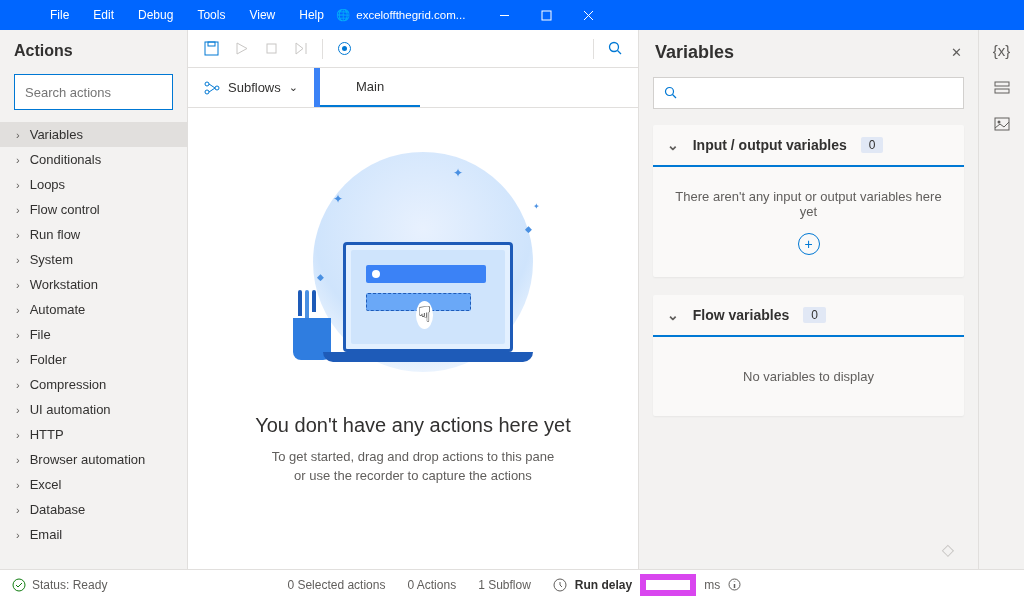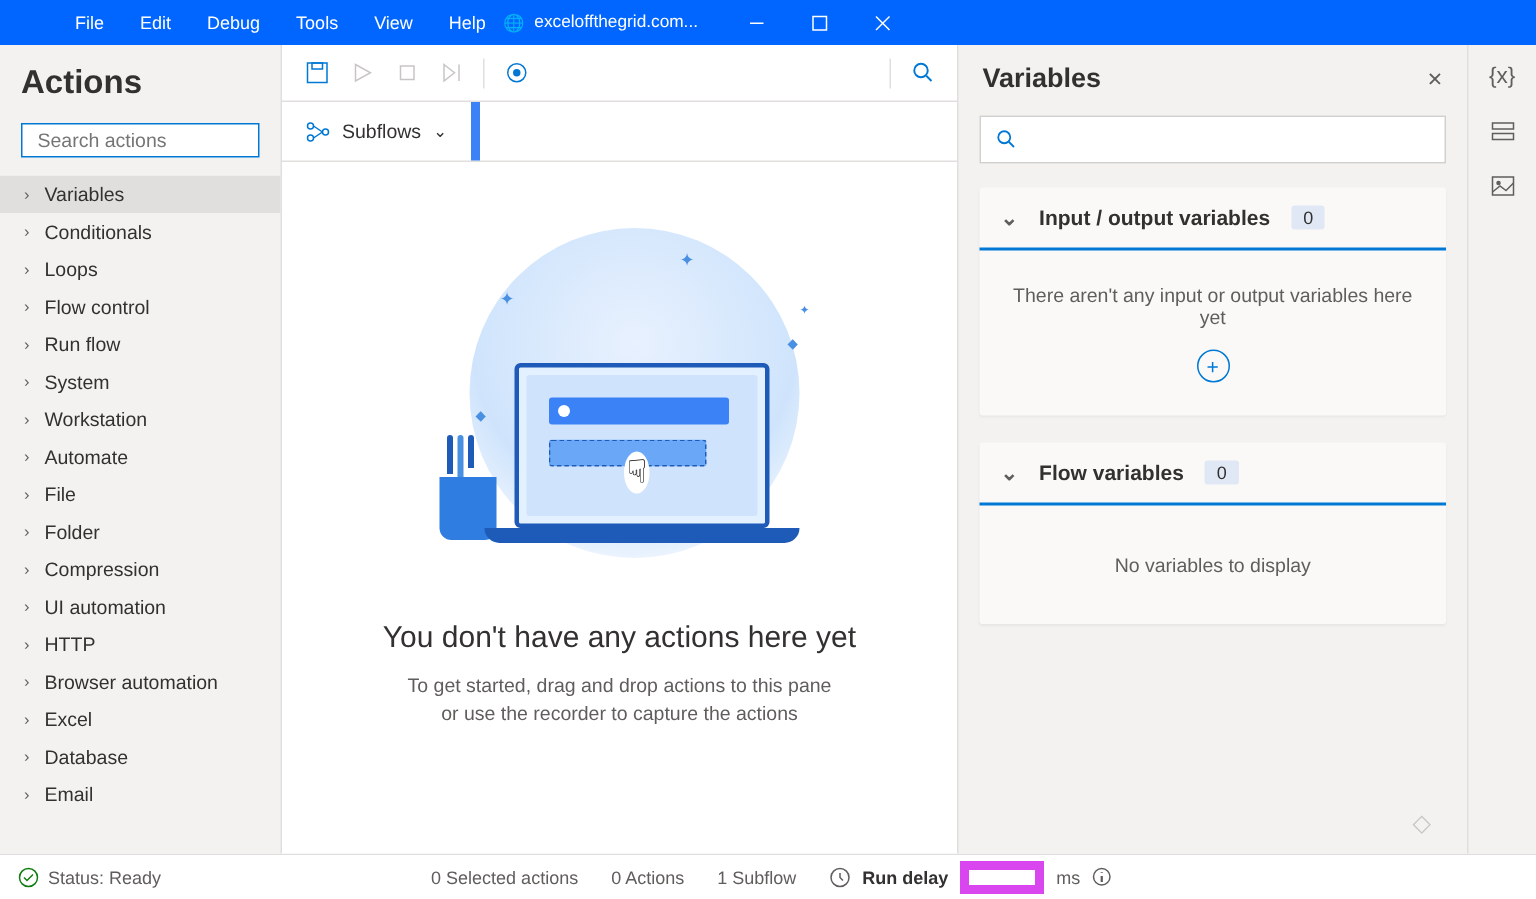--- a/index.html
+++ b/index.html
@@ -6,23 +6,23 @@
 html, body { width: 1024px; height: 599px; overflow: hidden; }
 .titlebar { height: 30px; background: #0066ff; color: #fff; display: flex; align-items: center; font-size: 12px; }
 .menubar { display: flex; gap: 0; margin-left: 38px; }
 .menu-item { padding: 6px 12px; cursor: pointer; }
 .title { flex: 1; text-align: center; font-size: 12px; }
 .win-right { display: flex; align-items: center; gap: 8px; margin-right: 6px; }
 .site { font-size: 11.5px; margin-right: 14px; display:flex; align-items:center; gap:6px; }
 .win-btn { width: 34px; height: 30px; display: flex; align-items: center; justify-content: center; cursor: pointer; }
 .main { display: flex; height: 539px; }
 .actions-panel { width: 188px; background: #f3f2f1; border-right: 1px solid #e1dfdd; display: flex; flex-direction: column; }
-.panel-title { font-size: 22px; font-weight: 600; padding: 12px 14px 10px; color: #323130; }
+.panel-title { font-size: 16px; font-weight: 600; padding: 12px 14px 10px; color: #323130; }
 .actions-search { margin: 4px 14px 12px; }
-.actions-search input { width: 100%; height: 23px; border: 1px solid #0078d4; padding: 0 10px; font-size: 13px; outline: none; }
+.actions-search input { width: 100%; height: 36px; border: 1px solid #0078d4; padding: 0 10px; font-size: 13px; outline: none; }
 .action-list { overflow-y: auto; flex: 1; }
 .action-list::-webkit-scrollbar { width: 6px; }
 .action-list::-webkit-scrollbar-thumb { background: #c8c6c4; }
 .action-item { display: flex; align-items: center; padding: 5px 12px 5px 16px; font-size: 13px; color: #323130; cursor: pointer; gap: 10px; }
 .action-item.sel { background: #e1dfdd; }
 .chev { color: #605e5c; font-size: 11px; }
 .center { flex: 1; display: flex; flex-direction: column; background: #fff; }
 .toolbar { height: 38px; display: flex; align-items: center; border-bottom: 1px solid #e1dfdd; padding: 0 8px; }
 .tb-btn { width: 30px; height: 30px; display: flex; align-items: center; justify-content: center; cursor: pointer; color: #0078d4; }
 .tb-btn.disabled { color: #c8c6c4; }
@@ -228,20 +228,21 @@
         <svg width="16" height="14">
             <circle cx="3" cy="3" r="2" fill="none" stroke="#0078d4"></circle>
             <circle cx="3" cy="11" r="2" fill="none" stroke="#0078d4"></circle>
             <circle cx="13" cy="7" r="2" fill="none" stroke="#0078d4"></circle>
             <line x1="5" y1="3" x2="11" y2="7" stroke="#0078d4"></line>
             <line x1="5" y1="11" x2="11" y2="7" stroke="#0078d4"></line>
           </svg>
         <span>Subflows</span>
         <span style="font-size:11px;">⌄</span>
       </div>
+      <div class="tab active">Main</div>
     </div>
     <div class="empty-state">
       <div class="illustration">
         <div class="circle-bg"></div>
         <span class="spark" style="top:40px;left:60px;">✦</span>
         <span class="spark" style="top:14px;left:180px;">✦</span>
         <span class="spark" style="top:72px;left:252px;font-size:9px;">◆</span>
         <span class="spark" style="top:120px;left:44px;font-size:9px;">◆</span>
         <span class="spark" style="top:50px;left:260px;font-size:8px;">✦</span>
         <div class="pens">

